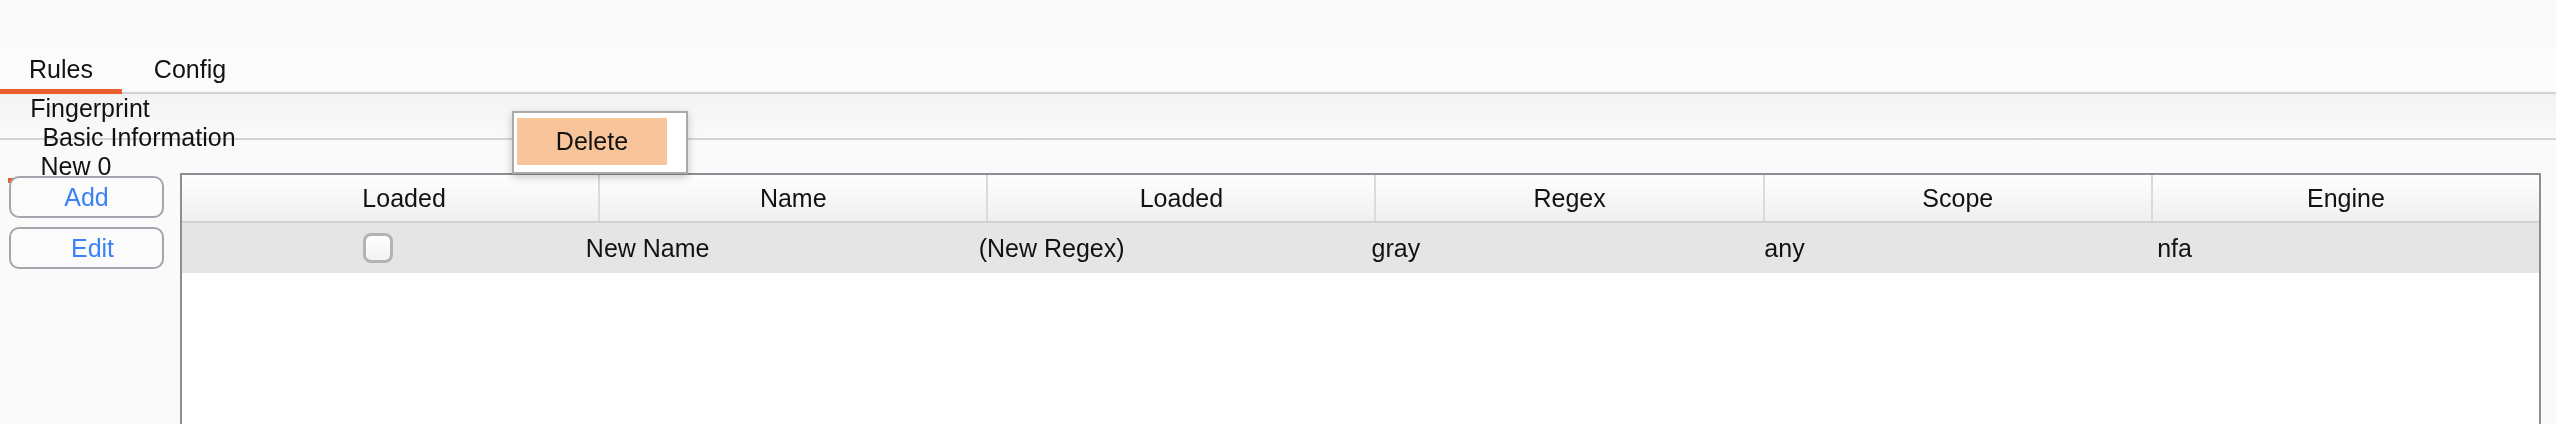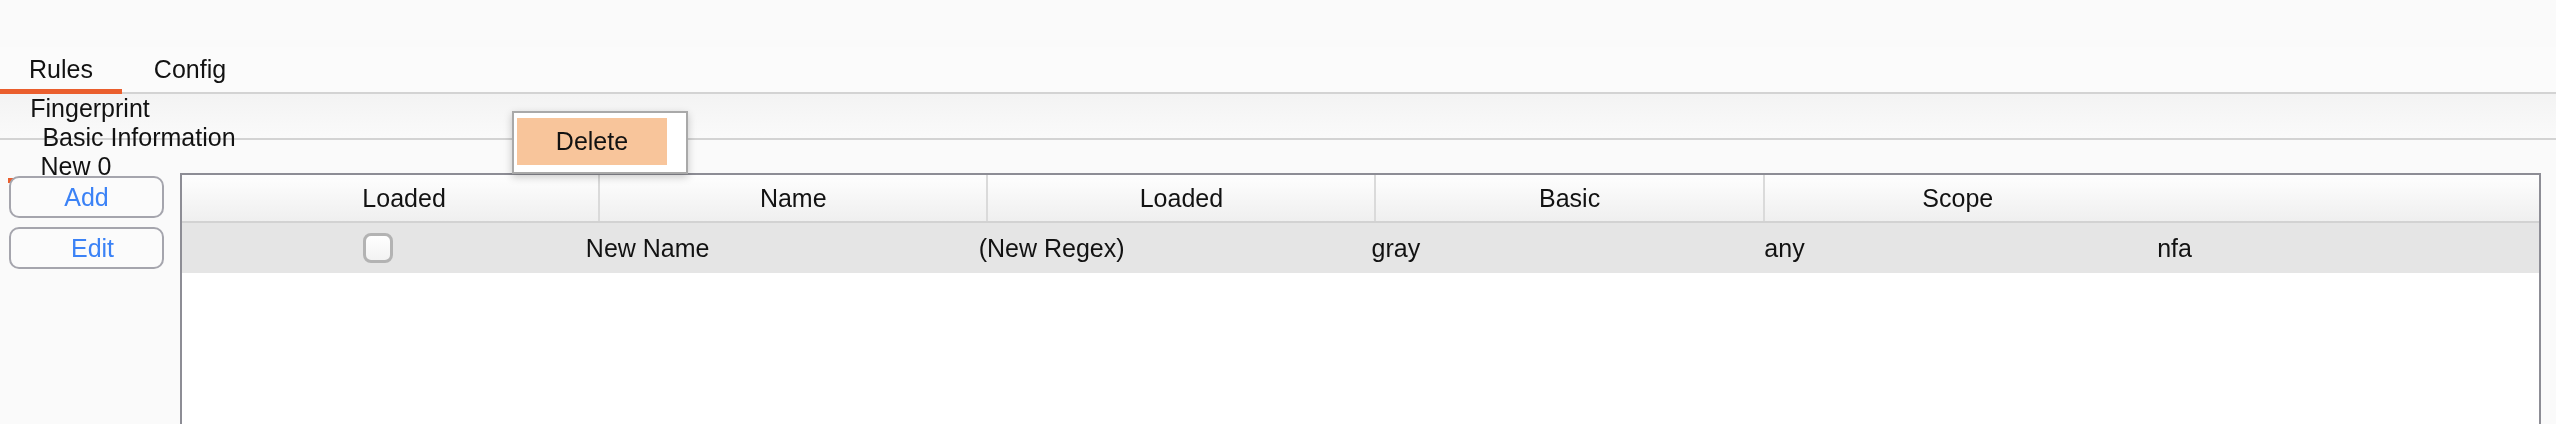--- a/index.html
+++ b/index.html
@@ -183,22 +183,23 @@
   </div>
 
   <button class="action-btn btn-add">Add</button>
   <button class="action-btn btn-edit">Edit</button>
 
   <div class="rules-table">
     <div class="thead">
       <div class="th">Loaded</div>
       <div class="th">Name</div>
       <div class="th">Loaded</div>
-      <div class="th">Basic</div>
+      <div class="th">Regex</div>
       <div class="th">Scope</div>
+      <div class="th">Engine</div>
     </div>
     <div class="trow">
       <div class="td td-loaded">
         <div class="checkbox"></div>
       </div>
       <div class="td">New Name</div>
       <div class="td">(New Regex)</div>
       <div class="td">gray</div>
       <div class="td">any</div>
       <div class="td">nfa</div>

